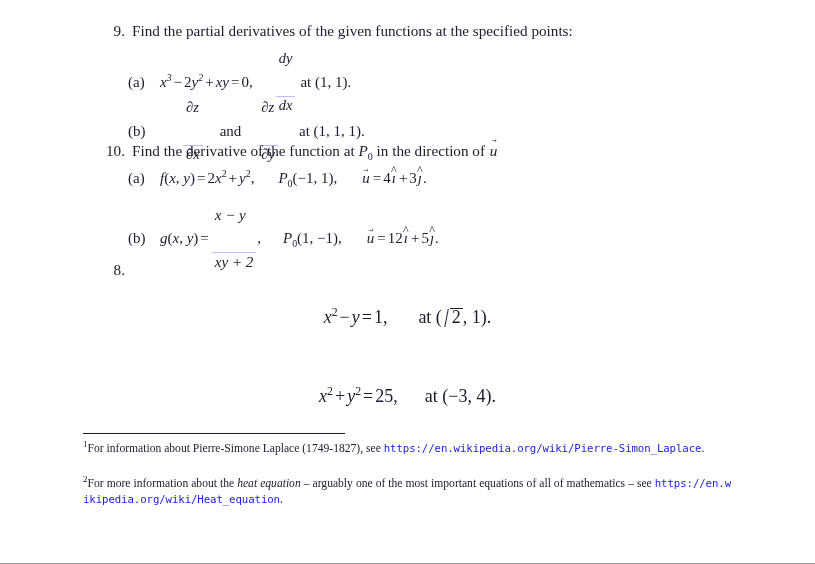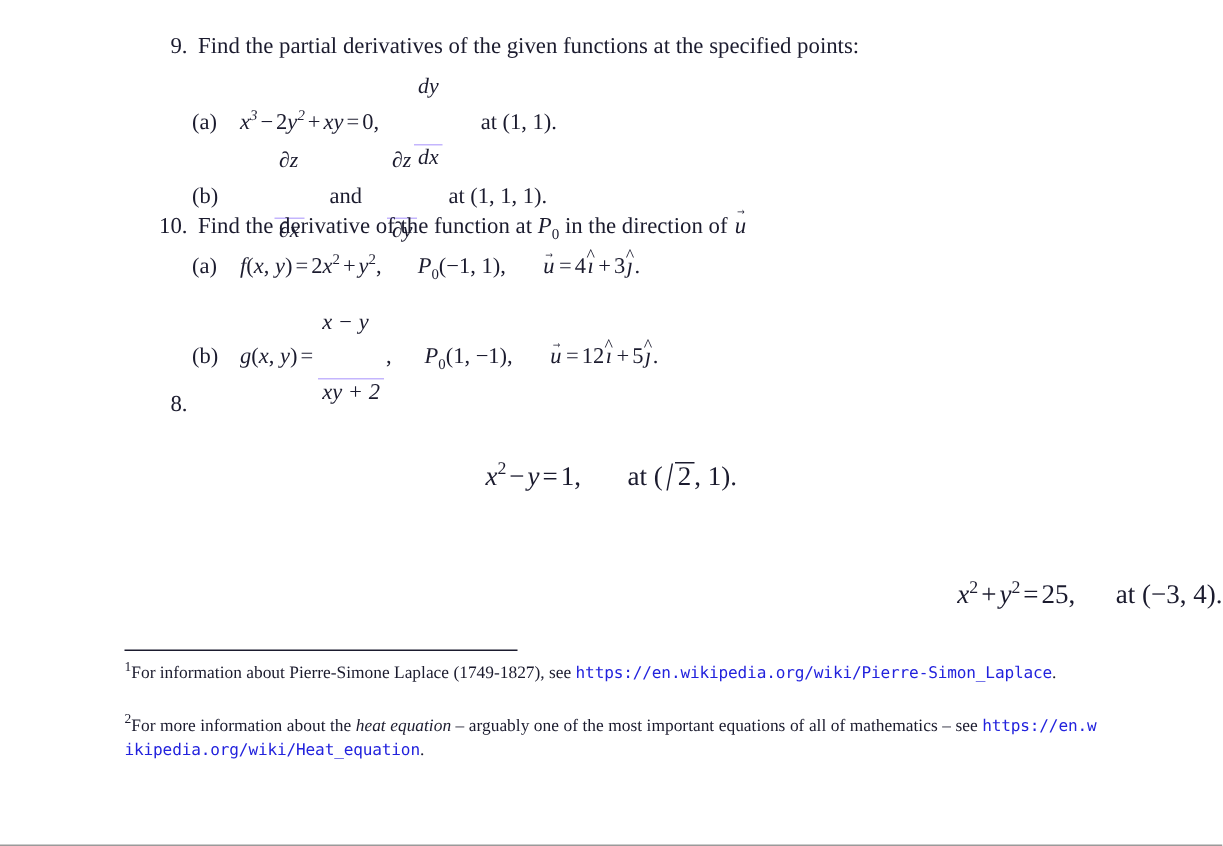--- a/index.html
+++ b/index.html
@@ -170,21 +170,21 @@
     <span class="slabel">(a)</span>
     <span class="it">
       <span class="it">x</span><span class="sup">3</span><span class="op rm">−</span><span class="rm">2</span><span class="it">y</span><span class="sup">2</span><span class="op rm">+</span><span class="it">xy</span><span class="op rm">=</span><span class="rm">0,</span>
     </span>
     <span class="fracwrap" style="margin-left:22px;">
       <span class="frac">
         <span class="num it">dy</span>
         <span class="den it">dx</span>
       </span>
     </span>
-    <span class="rm" style="margin-left:24px;text-align:center;">at (1, 1).</span>
+    <span class="rm" style="margin-left:4px;text-align:center;">at (1, 1).</span>
   </div>
 
   <div class="subitem" style="left:128px; top:100px;">
     <span class="slabel">(b)</span>
     <span class="fracwrap" style="margin-left:22px;">
       <span class="frac">
         <span class="num it">∂z</span>
         <span class="den it">∂x</span>
       </span>
     </span>
@@ -245,21 +245,21 @@
     </span>
   </div>
 
   <div class="display" style="top:307px;">
     <span class="it">x</span><span class="sup">2</span><span class="op rm">−</span><span class="it">y</span><span class="op rm">=</span><span class="rm">1,</span>
     <span class="rm" style="display:inline-block;width:22px;"></span>
     <span class="rm">at (</span><span class="radical"><span class="rm">2</span></span><span class="rm">,&nbsp;1).</span>
   </div>
 
 
-  <div class="display" style="top:386px;text-align:right;">
+  <div class="display" style="top:386px;">
     <span class="it">x</span><span class="sup">2</span><span class="op rm">+</span><span class="it">y</span><span class="sup">2</span><span class="op rm">=</span><span class="rm">25,</span>
     <span class="rm" style="display:inline-block;width:18px;"></span>
     <span class="rm">at (−3,&nbsp;4).</span>
   </div>
 
   <div class="fn-rule"></div>
 
   <div class="footnote" style="left:83px; top:441px; width:648px;">
     <span class="fn-mark">1</span><span>For information about Pierre-Simone Laplace (1749-1827), see </span><span class="url">https://en.wikipedia.org/wiki/Pierre-Simon_Laplace</span><span>.</span>
   </div>

